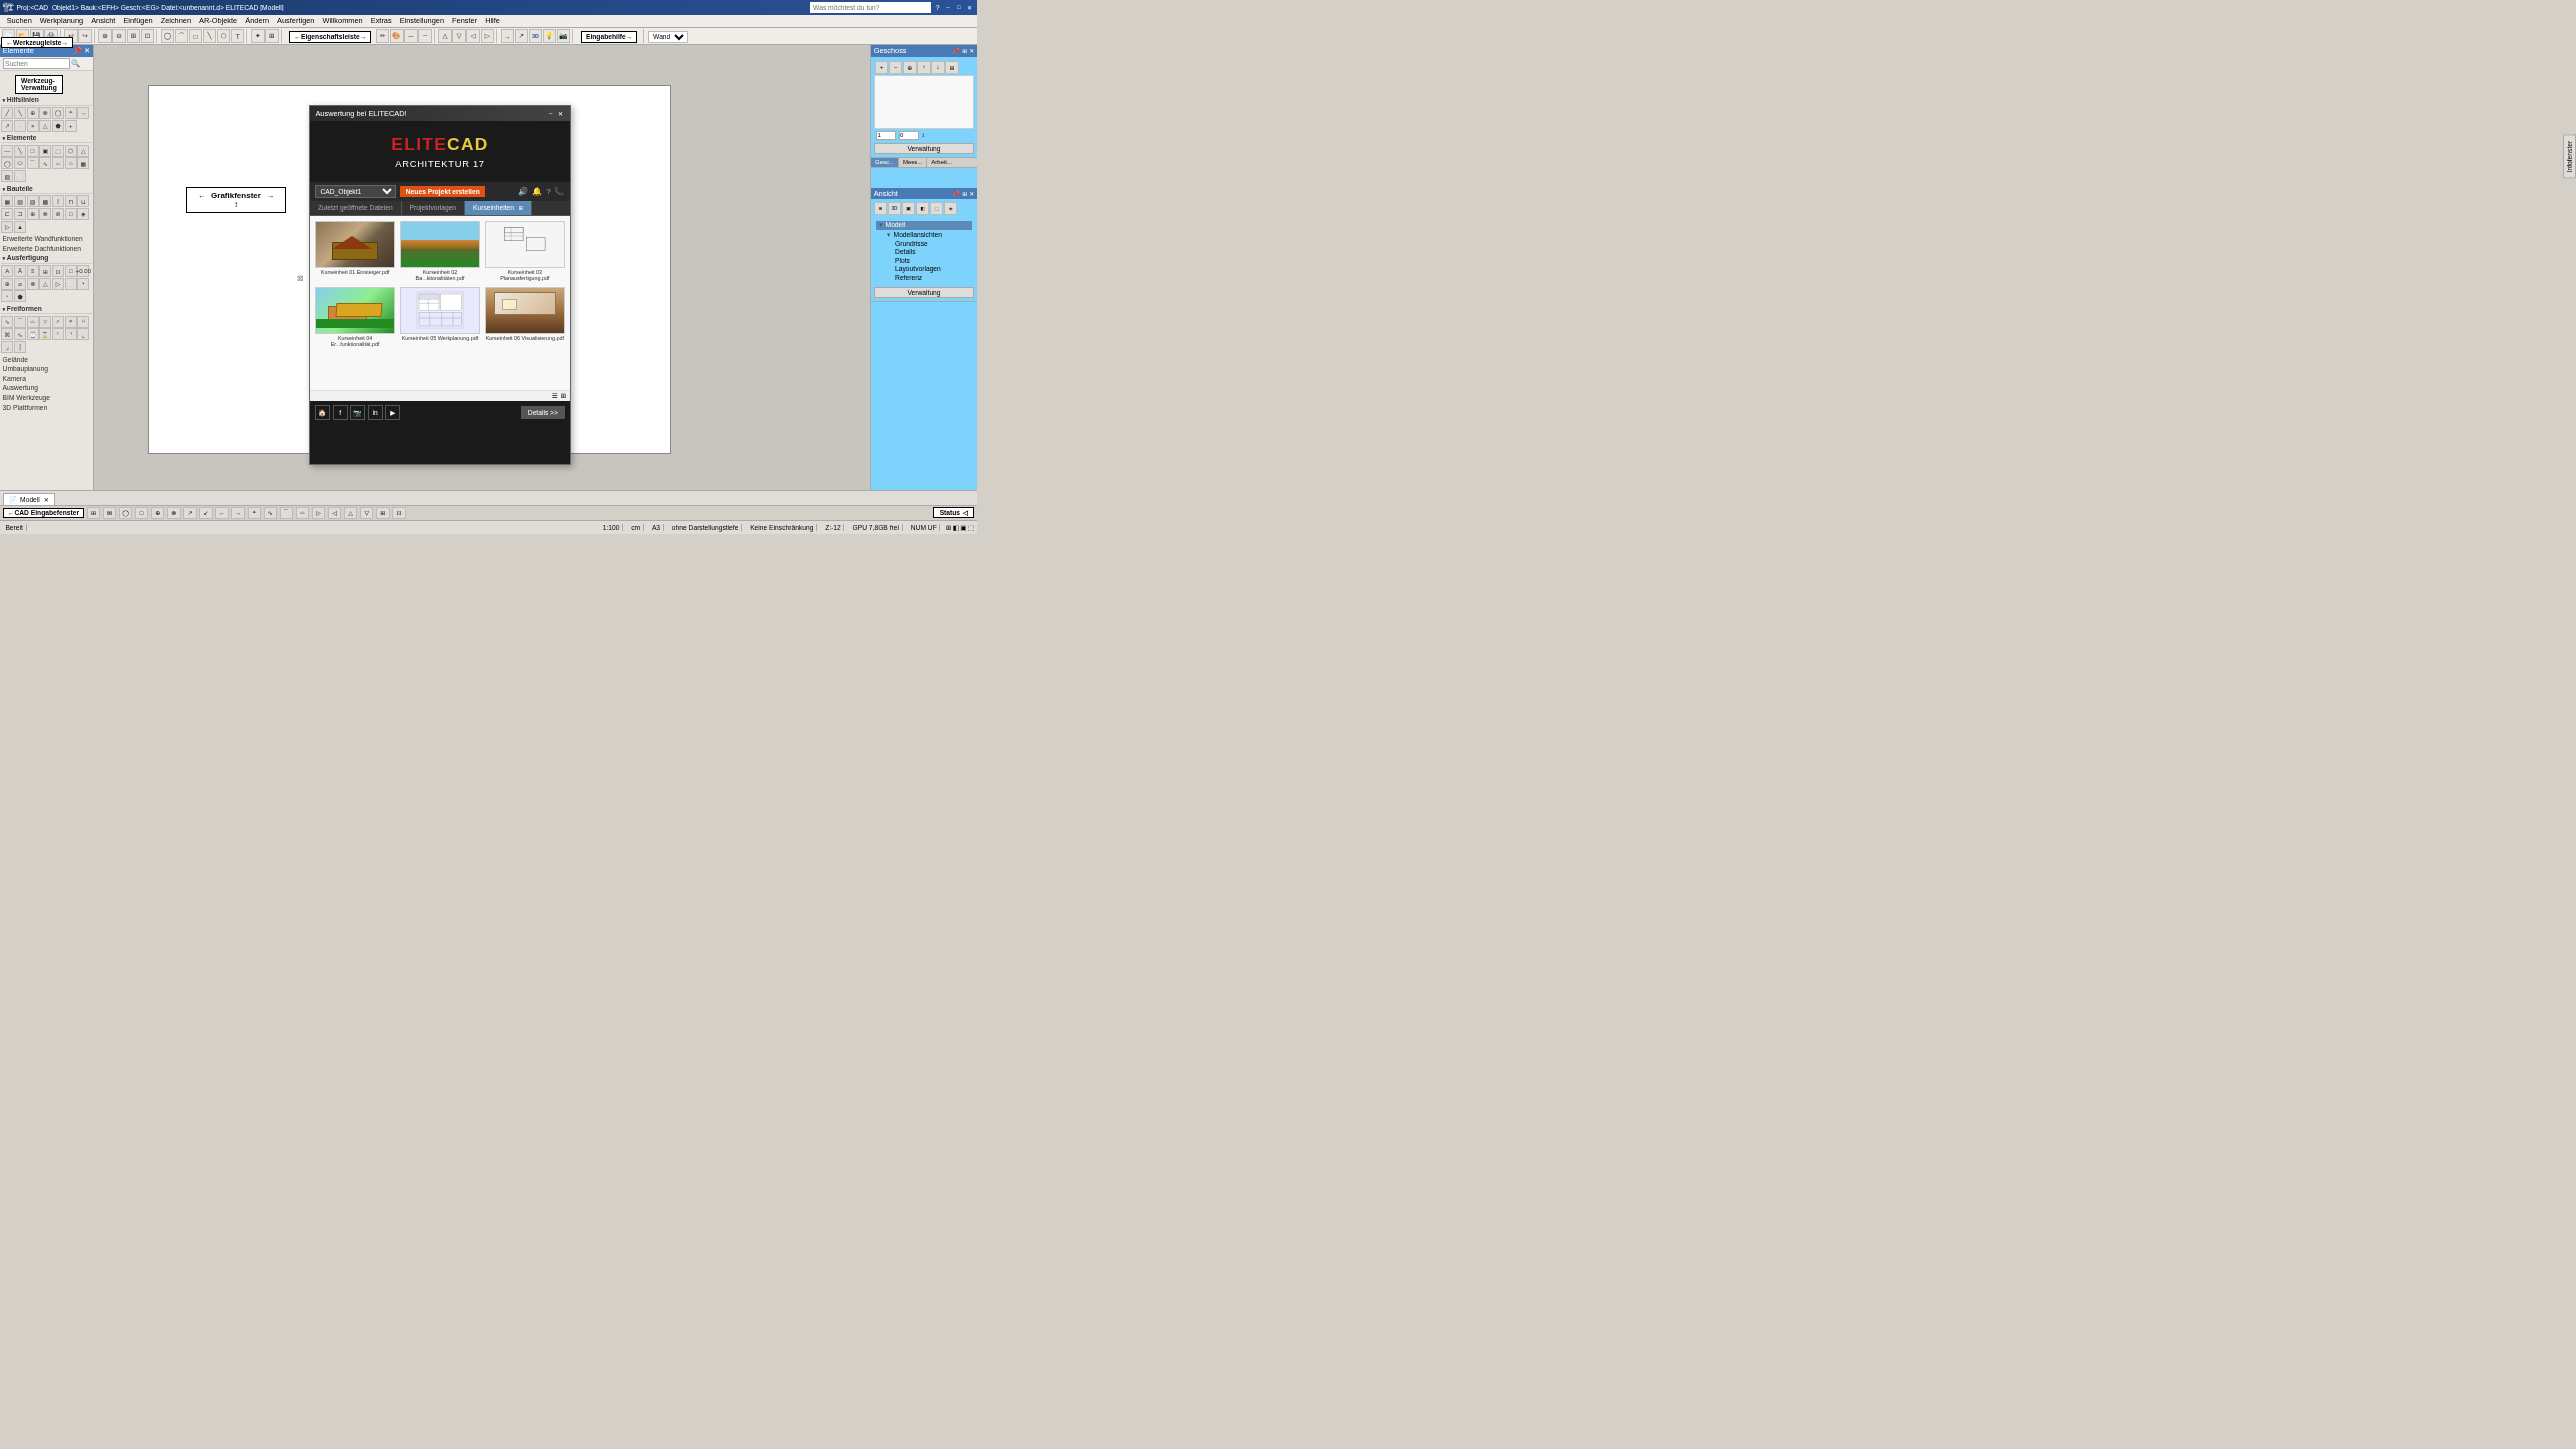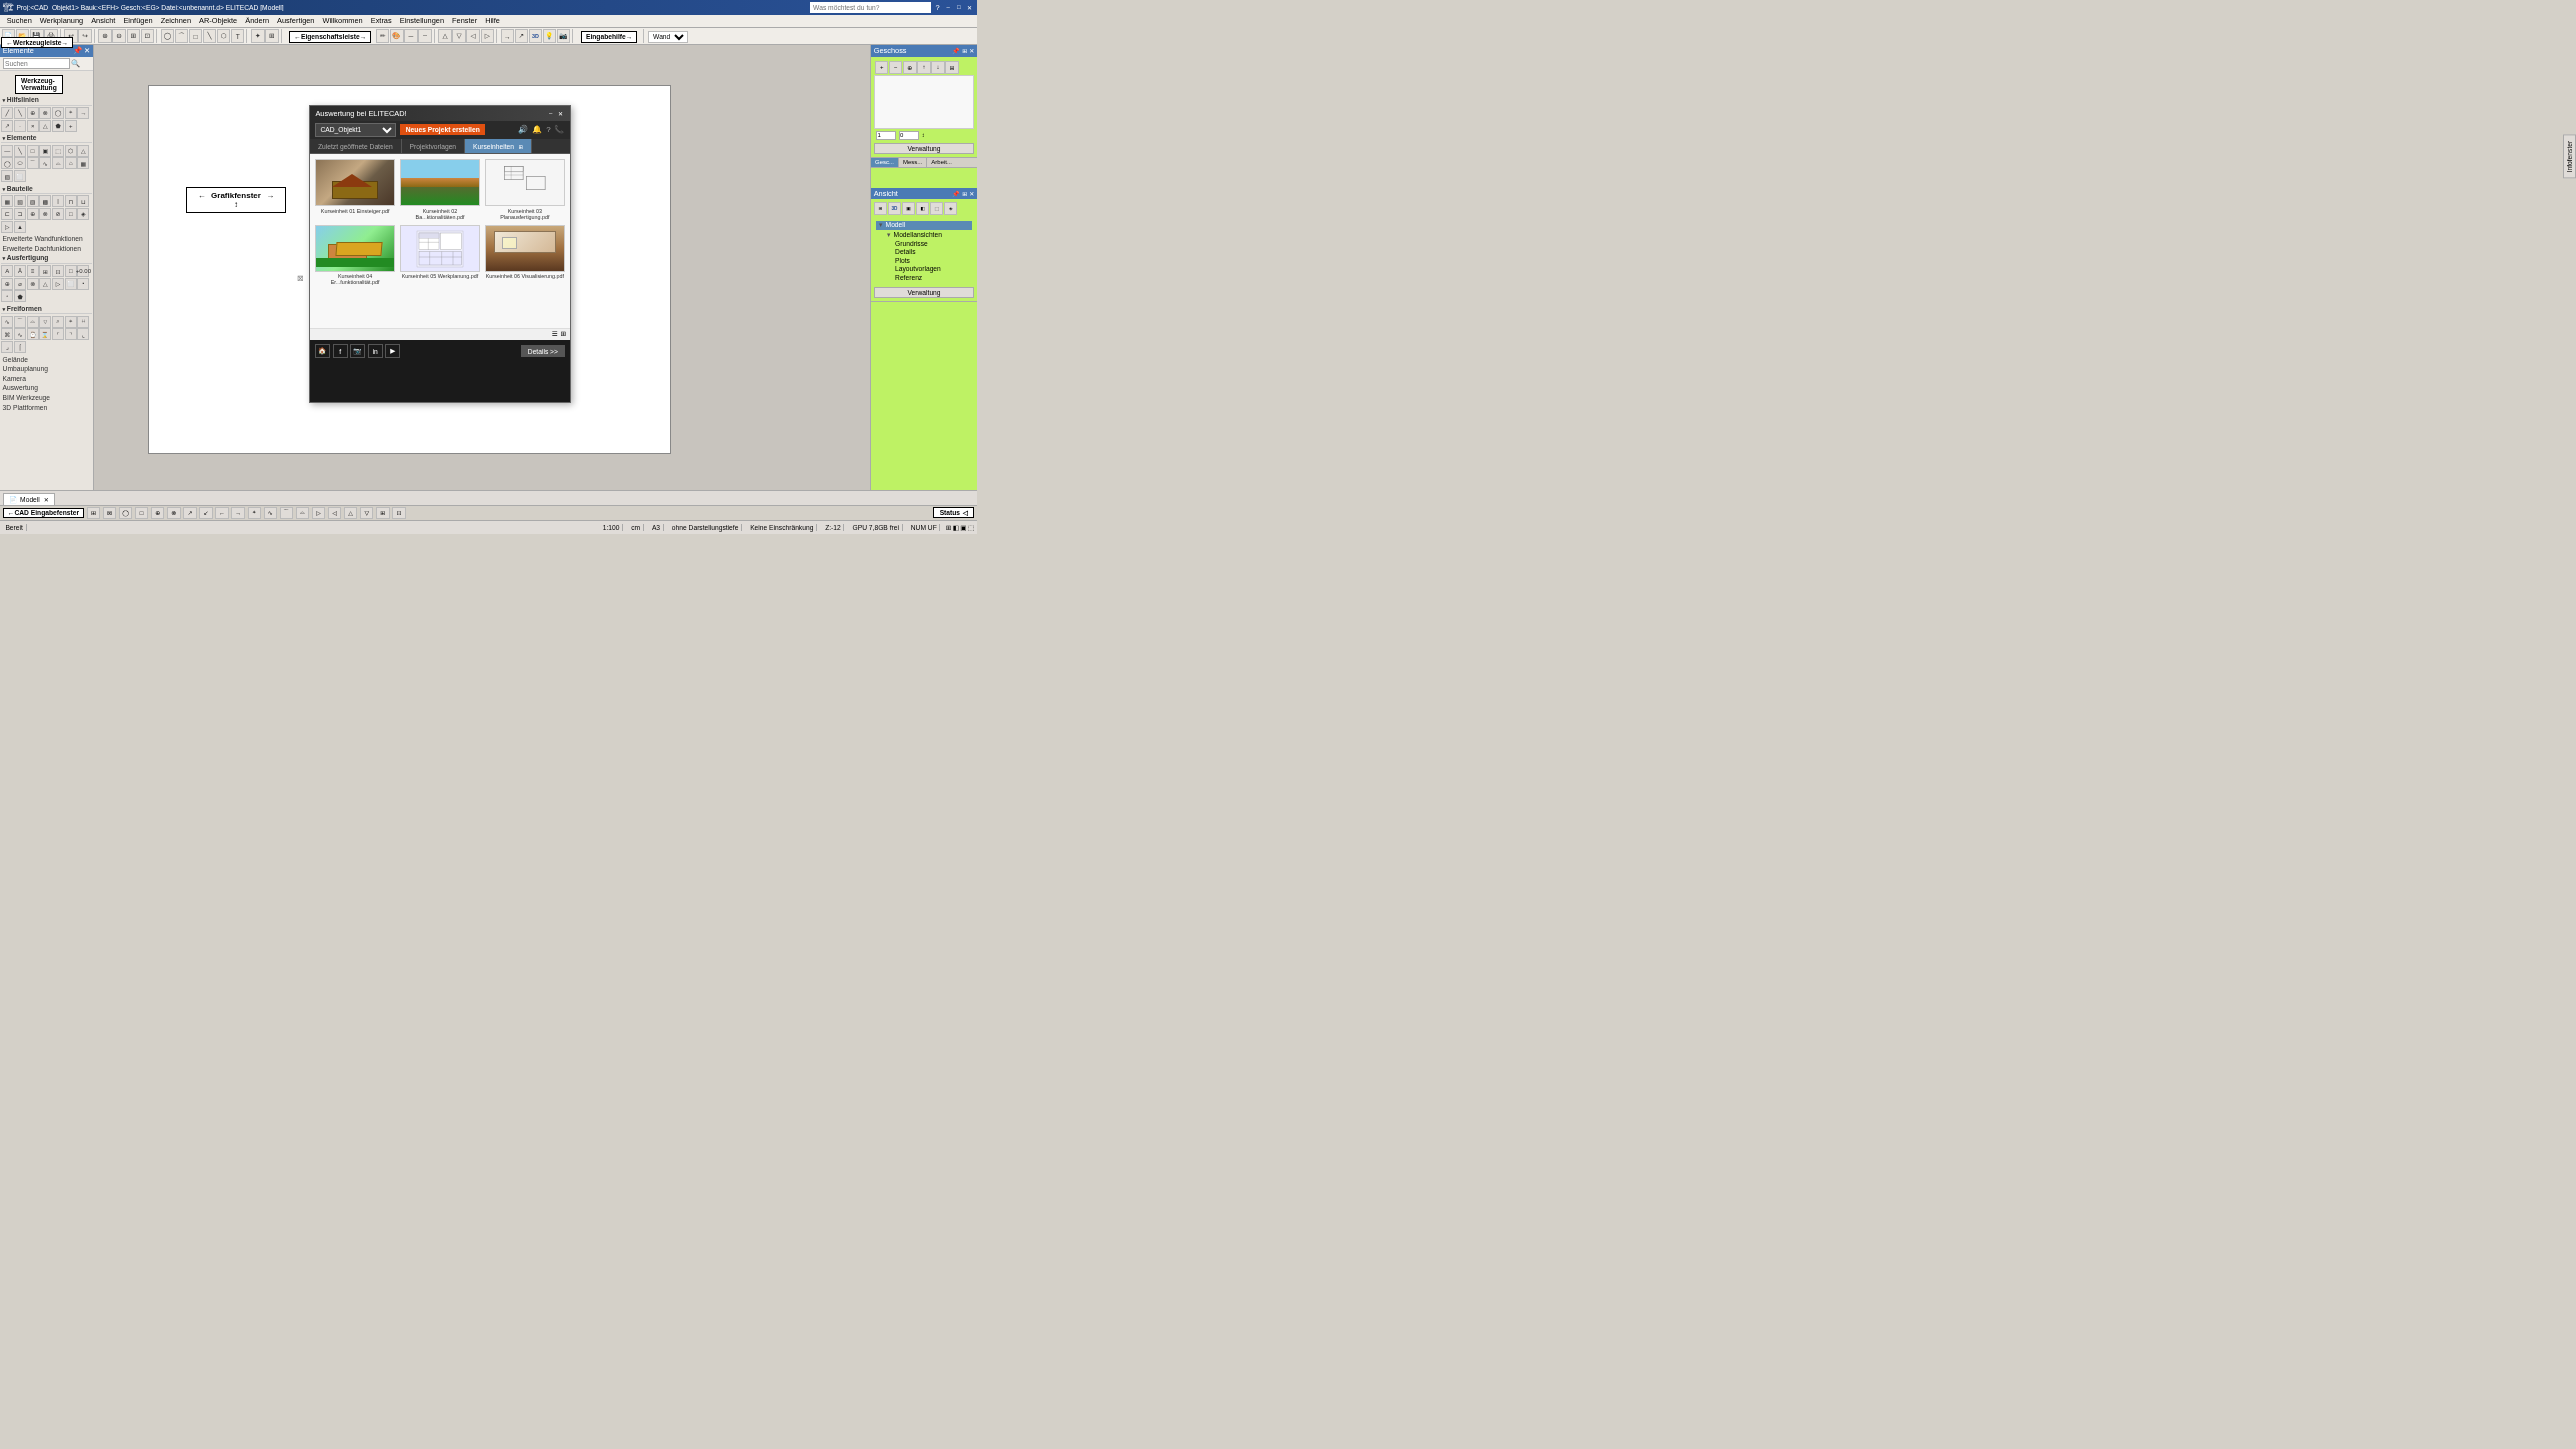--- a/index.html
+++ b/index.html
@@ -130,21 +130,21 @@
     #center-area {
       flex: 1;
       background: #c8c4be;
       position: relative;
       overflow: hidden;
     }
 
     
     #right-panel {
       width: 107px;
-      background: #bef264;
+      background: #7dd3fc;
       border-left: 0.7px solid #aaa;
       display: flex;
       flex-direction: column;
     }
     .right-panel-section {
       border-bottom: 0.7px solid #aaa;
     }
     .right-panel-header {
       background: #4a7ab5;
       color: white;
@@ -660,20 +660,26 @@
     <div id="welcome-dialog">
 
       <div id="welcome-titlebar">
         <span>Auswertung bei ELITECAD!</span>
         <div id="welcome-titlebar-btns">
           <span>–</span>
           <span>✕</span>
         </div>
       </div>
 
+      <div id="welcome-header">
+        <div class="elitecad-logo">
+          <span style="color:#cc2222;">ELITE</span><span>CAD</span>
+        </div>
+        <div class="elitecad-version">ARCHITEKTUR 17</div>
+      </div>
 
       <div id="welcome-toolbar">
         <select id="welcome-project-select">
           <option>CAD_Objekt1</option>
         </select>
         <button id="welcome-new-btn">Neues Projekt erstellen</button>
         <div id="welcome-icons">
           <span>🔊</span>
           <span>🔔</span>
           <span>?</span>

